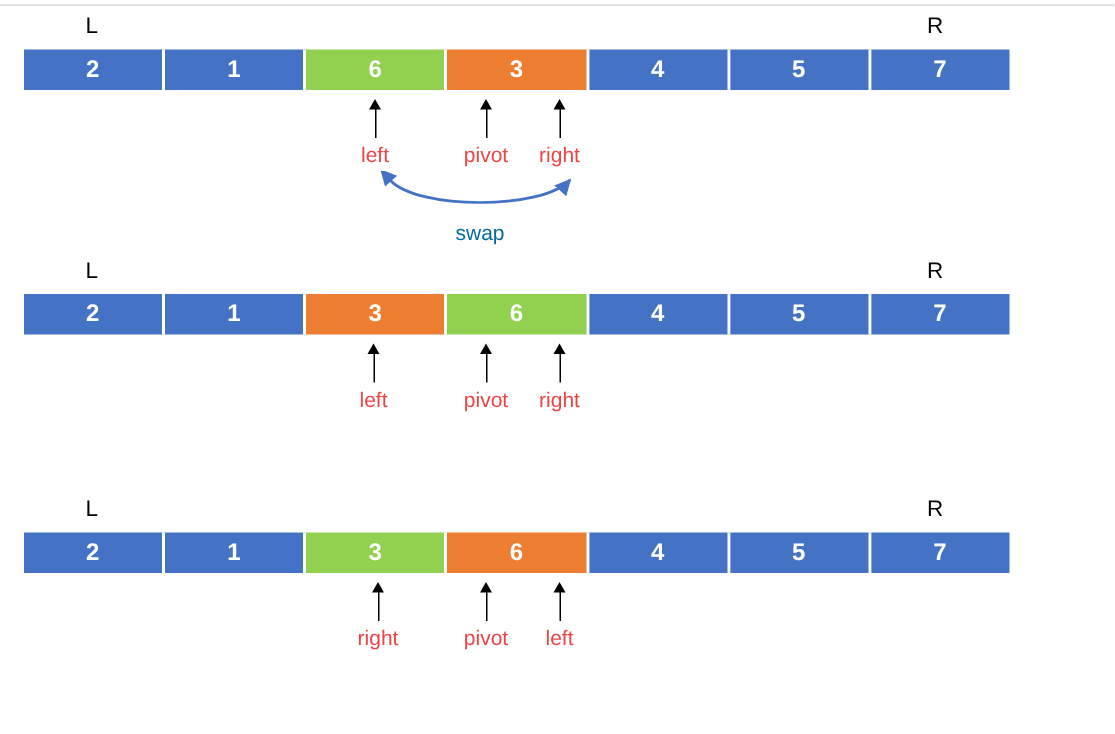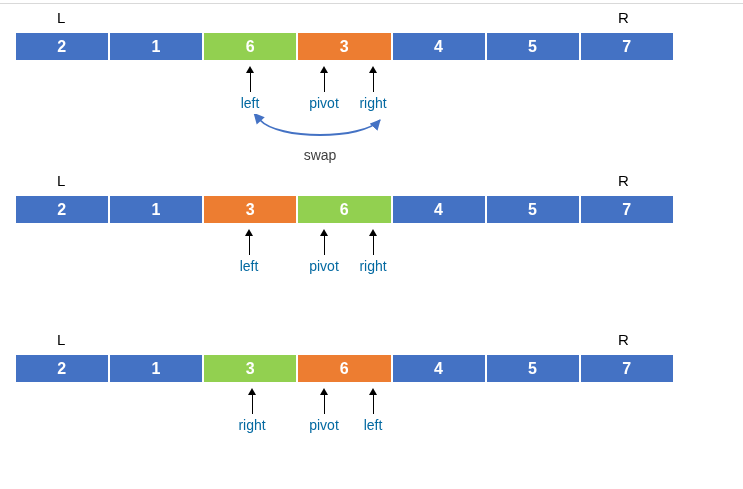--- a/index.html
+++ b/index.html
@@ -95,33 +95,33 @@
     border-bottom: 7px solid #000000;
   }
   .pointer .ptr-label {
     position: absolute;
     top: 30px;
     left: 0;
     width: 60px;
     text-align: center;
     font-size: 14px;
     line-height: 1;
+    color: #ef4444;
+    white-space: nowrap;
+  }
+
+  
+  .swap-arc {
+    position: absolute;
+  }
+  .swap-label {
+    position: absolute;
+    font-size: 14px;
+    line-height: 1;
     color: #0369a1;
-    white-space: nowrap;
-  }
-
-  
-  .swap-arc {
-    position: absolute;
-  }
-  .swap-label {
-    position: absolute;
-    font-size: 14px;
-    line-height: 1;
-    color: #404040;
     text-align: center;
     white-space: nowrap;
   }
 </style>
 </head>
 <body>
 
 <div id="top-rule"></div>
 
 <div class="row" style="top:0px;">

